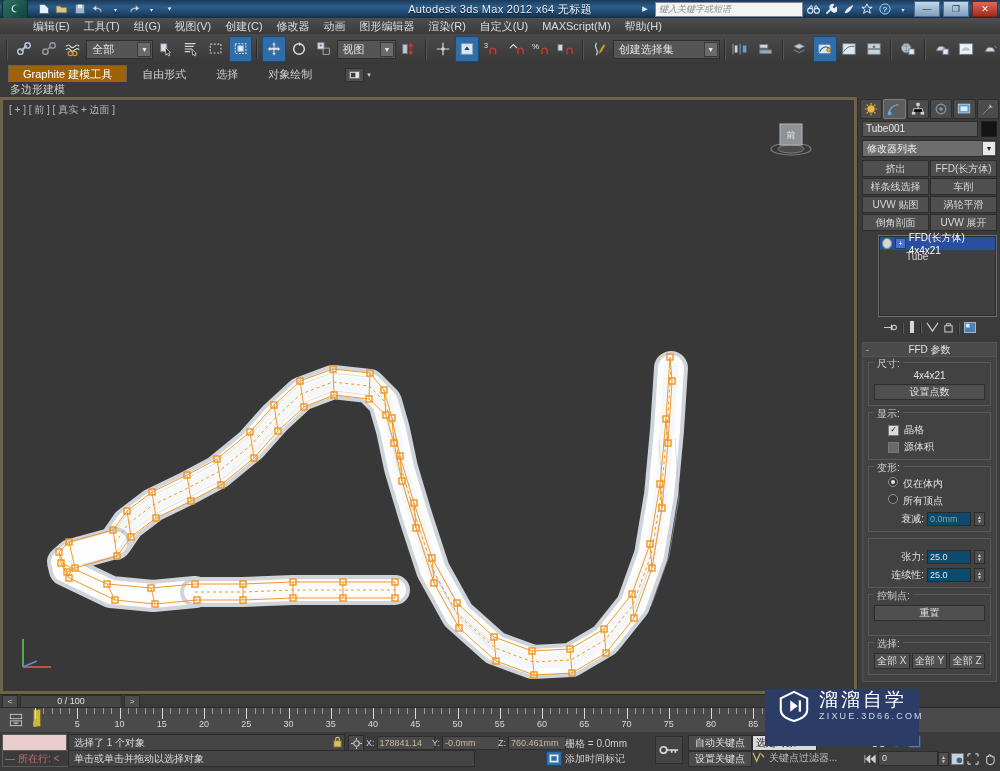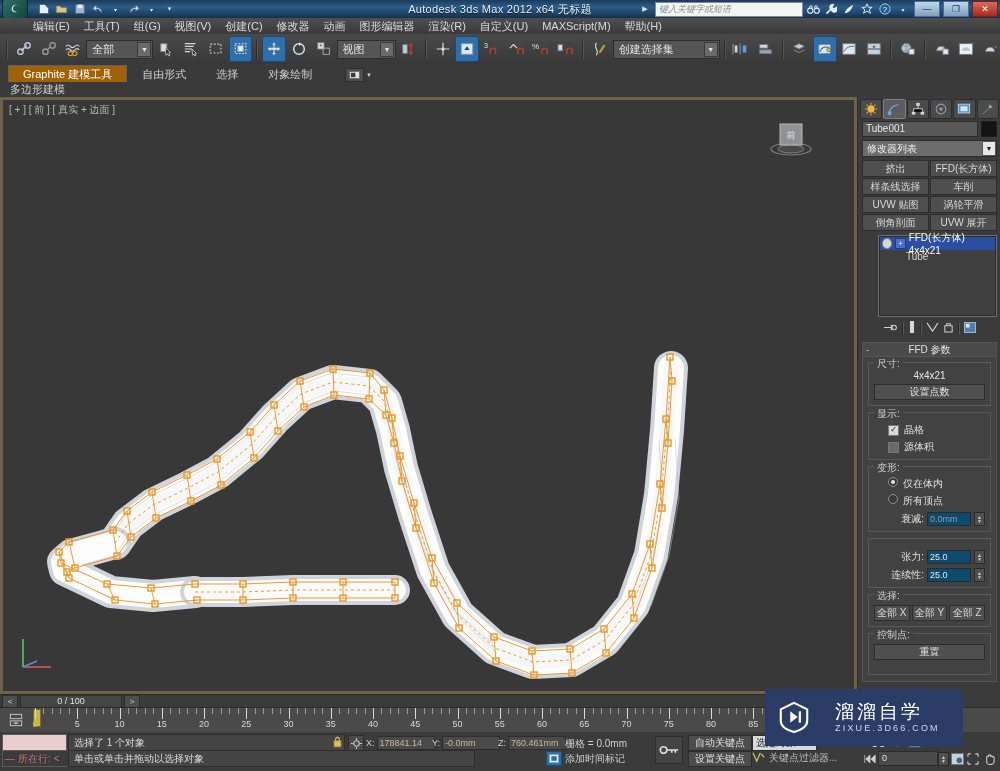--- a/index.html
+++ b/index.html
@@ -201,22 +201,22 @@
   .filt{position:absolute;left:752px;top:19px;display:flex;align-items:center;gap:3px;}
   .filt .fl{font-size:10px;color:#bdbdbd;}
   .navic{width:16px;height:15px;display:flex;align-items:center;justify-content:center;
     color:#cfcfcf;font-size:11px;}
   .navgrp{position:absolute;display:flex;align-items:center;gap:2px;}
   .framebox{position:absolute;left:862px;top:19px;display:flex;align-items:center;}
   .framebox .ff{width:52px;height:13px;background:#4a4a4a;border:1px solid #2d2d2d;color:#e0e0e0;
     font-size:9px;line-height:13px;padding:0 3px;}
 
   
-  .wm{position:absolute;left:765px;top:689px;width:198px;height:57px;background:#2b3d66;
-    display:flex;align-items:center;gap:24px;padding-left:12px;box-sizing:border-box;}
+  .wm{position:absolute;left:765px;top:689px;width:154px;height:57px;background:#2b3d66;
+    display:flex;gap:8px;padding-left:12px;box-sizing:border-box;}
   .wm-txt .cn{font-size:19px;color:#fff;letter-spacing:3px;line-height:21px;}
   .wm-txt .en{font-size:9px;color:#cfd8ea;letter-spacing:2.2px;line-height:12px;}
 </style>
 </head>
 <body>
 
 <div id="app">
 
   <div class="titlebar">
     <div class="logo-btn">
@@ -834,32 +834,32 @@
         <div class="spin-row">
           <span class="lbl">连续性:</span>
           <span class="numfield">25.0</span>
           <span class="spin">
               <span>▲</span>
               <span>▼</span>
             </span>
         </div>
       </div>
 
+      <div class="grp" style="padding-bottom:14px;">
+        <span class="lg">控制点:</span>
+        <div class="pbtn">重置</div>
+      </div>
+
       <div class="grp">
         <span class="lg">选择:</span>
         <div class="tri-row">
           <div class="setbtn">全部 X</div>
           <div class="setbtn">全部 Y</div>
           <div class="setbtn">全部 Z</div>
         </div>
-      </div>
-
-      <div class="grp" style="padding-bottom:14px;">
-        <span class="lg">控制点:</span>
-        <div class="pbtn">重置</div>
       </div>
     </div>
   </div>
 
   <div class="timerow">
     <div class="tnav">&lt;</div>
     <div class="tfield">0 / 100</div>
     <div class="tnav">&gt;</div>
   </div>
 

